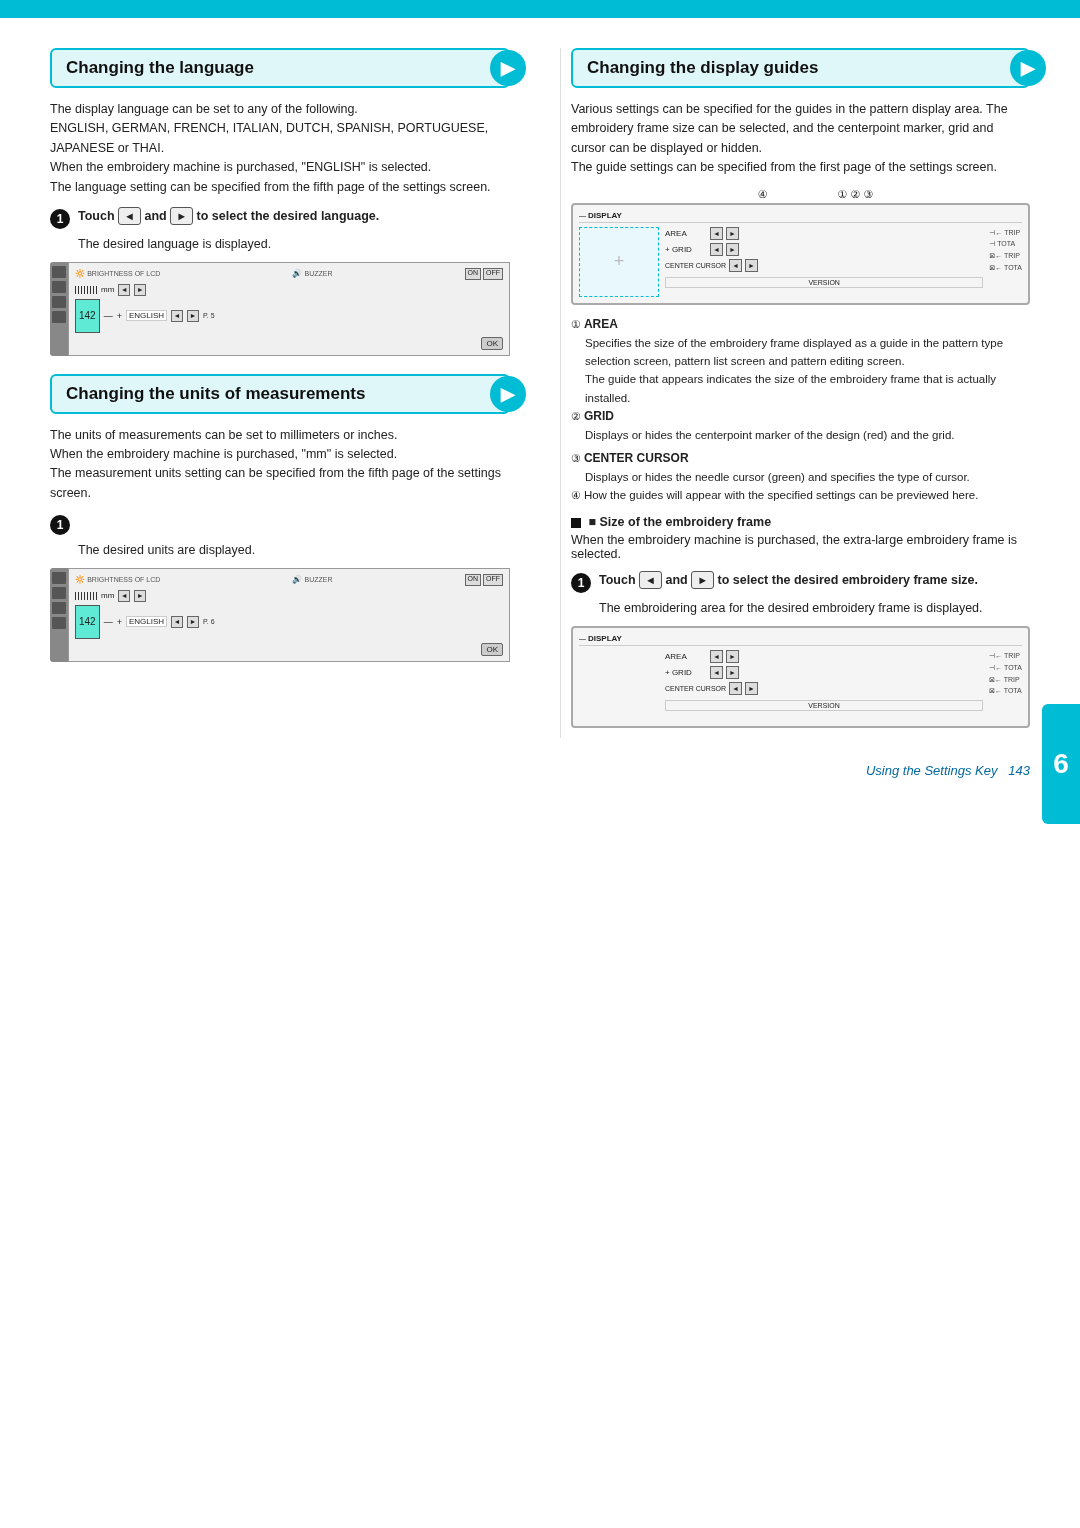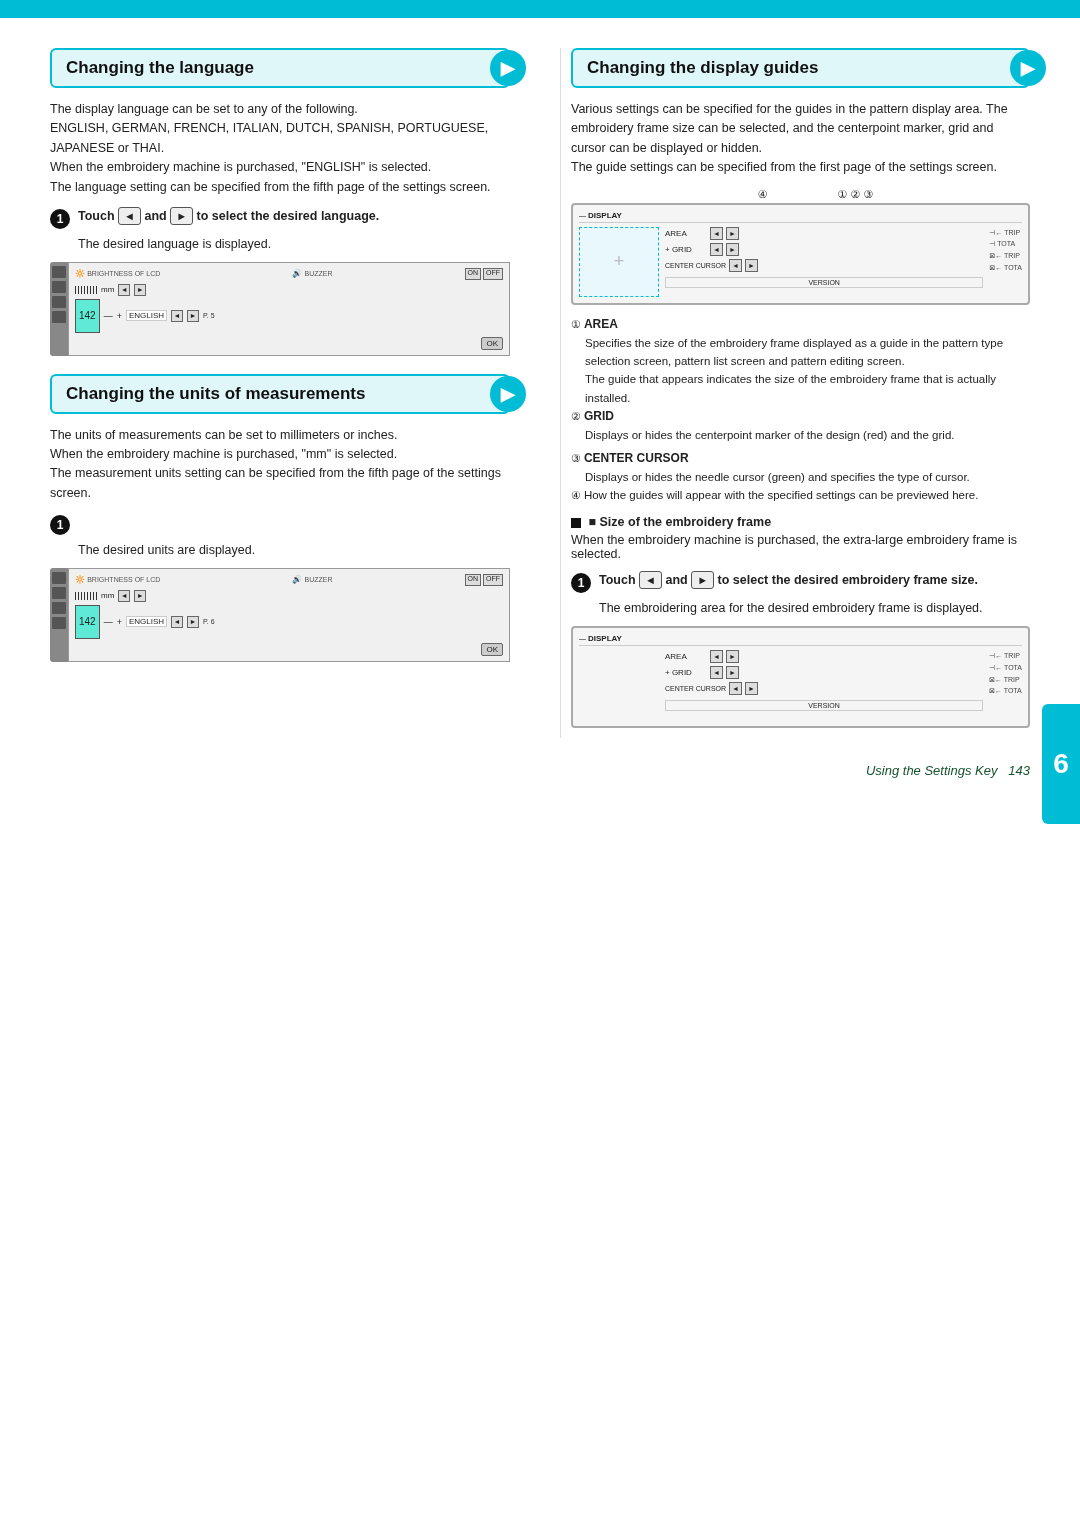--- a/index.html
+++ b/index.html
@@ -159,21 +159,21 @@
       vertical-align: middle;
     }
 
     
     .page-footer {
       position: absolute;
       bottom: 20px;
       right: 50px;
       font-size: 13px;
       font-style: italic;
-      color: #14532d;
+      color: #0369a1;
     }
 
     
     .left-col { padding-right: 10px; }
     .right-col { padding-left: 10px; border-left: 1px solid #ddd; }
 
     
     .screen-container {
       display: flex;
       align-items: stretch;

